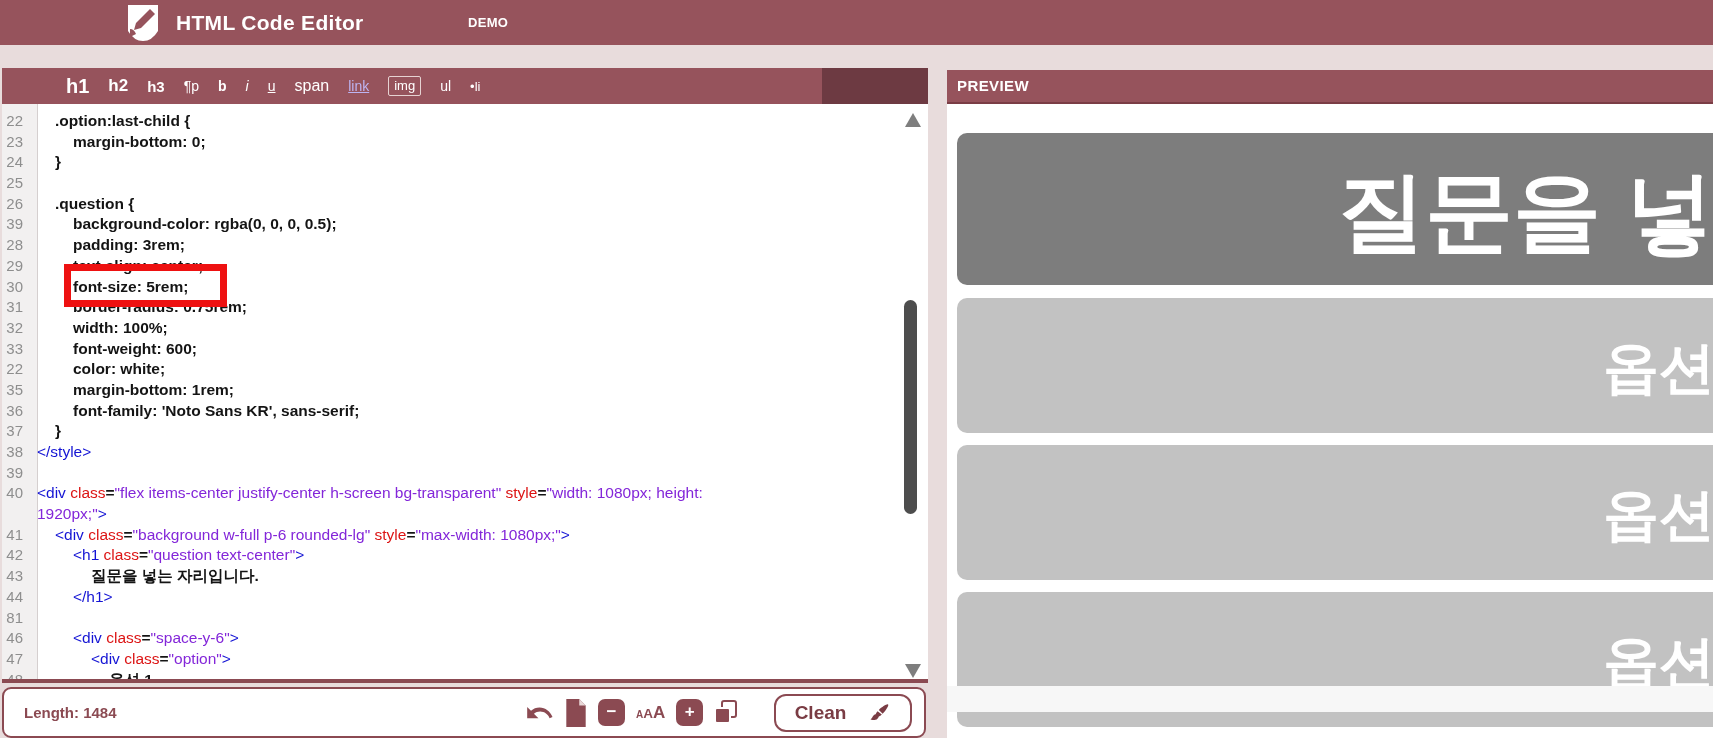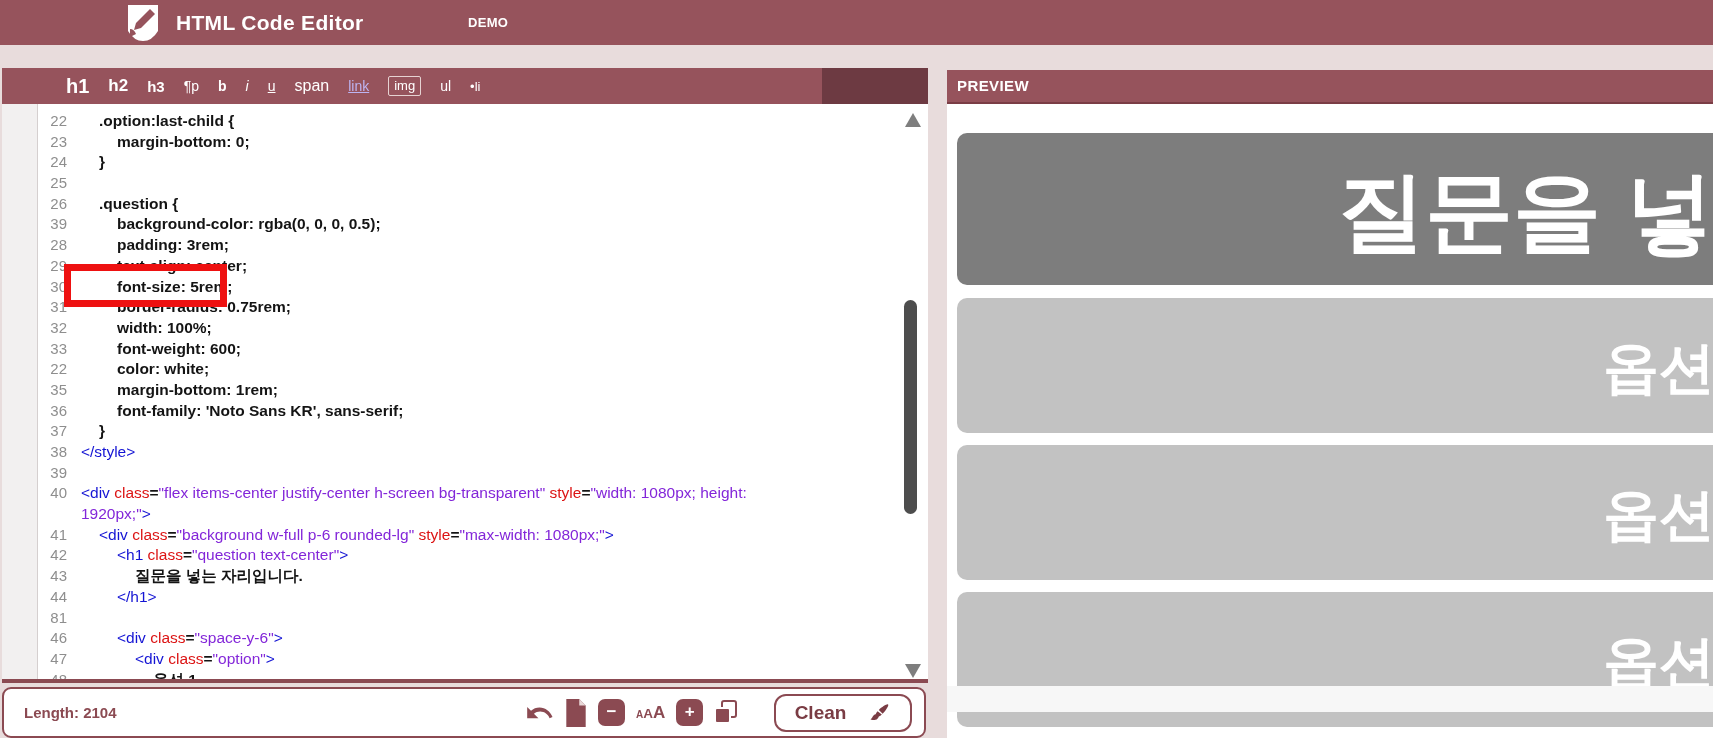--- a/index.html
+++ b/index.html
@@ -29,21 +29,21 @@
   .k-img{font-size:13px;border:1px solid #e6d2d2;padding:1px 5px 2px;border-radius:2px;}
   .k-ul{font-size:14px;} .k-li{font-size:13px;}
 
   
   .code-area { position:absolute; left:2px; top:104px; width:926px; height:579px; background:#fff;
                border-bottom:4px solid #8b4a52; overflow:hidden; }
   .gutter-bg { position:absolute; left:0; top:0; bottom:0; width:36px; background:#f2f0f0;
                border-right:1px solid #d5cfcf; }
   .rows { position:absolute; left:0; top:7px; width:920px; }
   .crow { display:flex; height:20.7px; line-height:20.7px; font-size:15.5px; }
-  .ln { flex:0 0 30px; text-align:right; padding-right:9px; color:#8e8e8e; font-size:15px;margin-left:44px; }
+  .ln { flex:0 0 30px; text-align:right; padding-right:9px; color:#8e8e8e; font-size:15px; }
   .ctext { white-space:pre; }
   .ind0{padding-left:5px;} .ind1{padding-left:23px;} .ind2{padding-left:41px;}
   .ind3{padding-left:59px;} .ind4{padding-left:77px;}
   .cm-p{color:#141414;font-weight:bold;} .cm-t{color:#1414d4;} .cm-a{color:#dc1414;} .cm-v{color:#8326d9;}
   .hl-box { position:absolute; left:62px; top:160px; width:163px; height:43px;
             border:7px solid #ee1111; z-index:6; }
   
   .v-thumb { position:absolute; left:902px; top:196px; width:13px; height:214px;
              background:#4d4d4d; border-radius:7px; z-index:4; }
   .tri-up { position:absolute; left:903px; top:9px; width:0; height:0;
@@ -239,21 +239,21 @@
           <span class="ctext ind4"><span class="cm-p">옵션 1</span></span>
         </div>
       </div>
     <div class="hl-box"></div>
     <div class="v-thumb"></div>
     <div class="tri-up"></div>
     <div class="tri-down"></div>
   </div>
 
   <div class="statusbar">
-    <div class="len-label">Length: 2104</div>
+    <div class="len-label">Length: 1484</div>
     <div class="tools">
       <span class="icon-btn">
         <svg width="30" height="27" viewBox="0 0 24 24">
           <path fill="#8b4a52" d="M12.5 7.5c-2.9 0-5.6 1.1-7.6 2.9L1.5 7v10h10l-4-4c1.5-1.3 3.4-2 5.5-2 3.9 0 7.2 2.5 8.4 6l2.6-.9C22 11 17.7 7.5 12.5 7.5z"></path>
         </svg>
       </span>
       <span class="icon-btn">
         <svg width="22" height="28" viewBox="0 0 20 26">
           <path d="M1 0 h12 l6 6 v20 h-18 z" fill="#8b4a52"></path>
           <path d="M13 0 l6 6 h-6 z" fill="#e9d8d8"></path>

